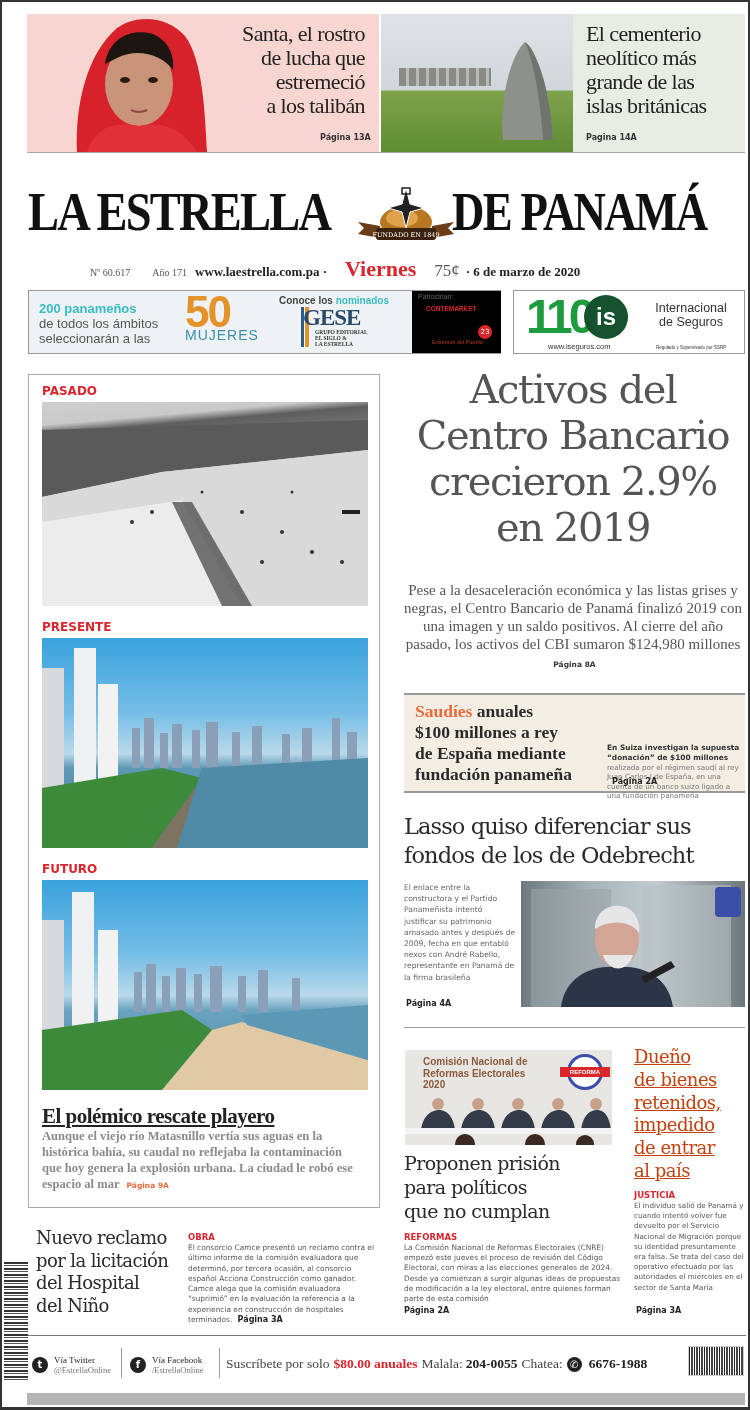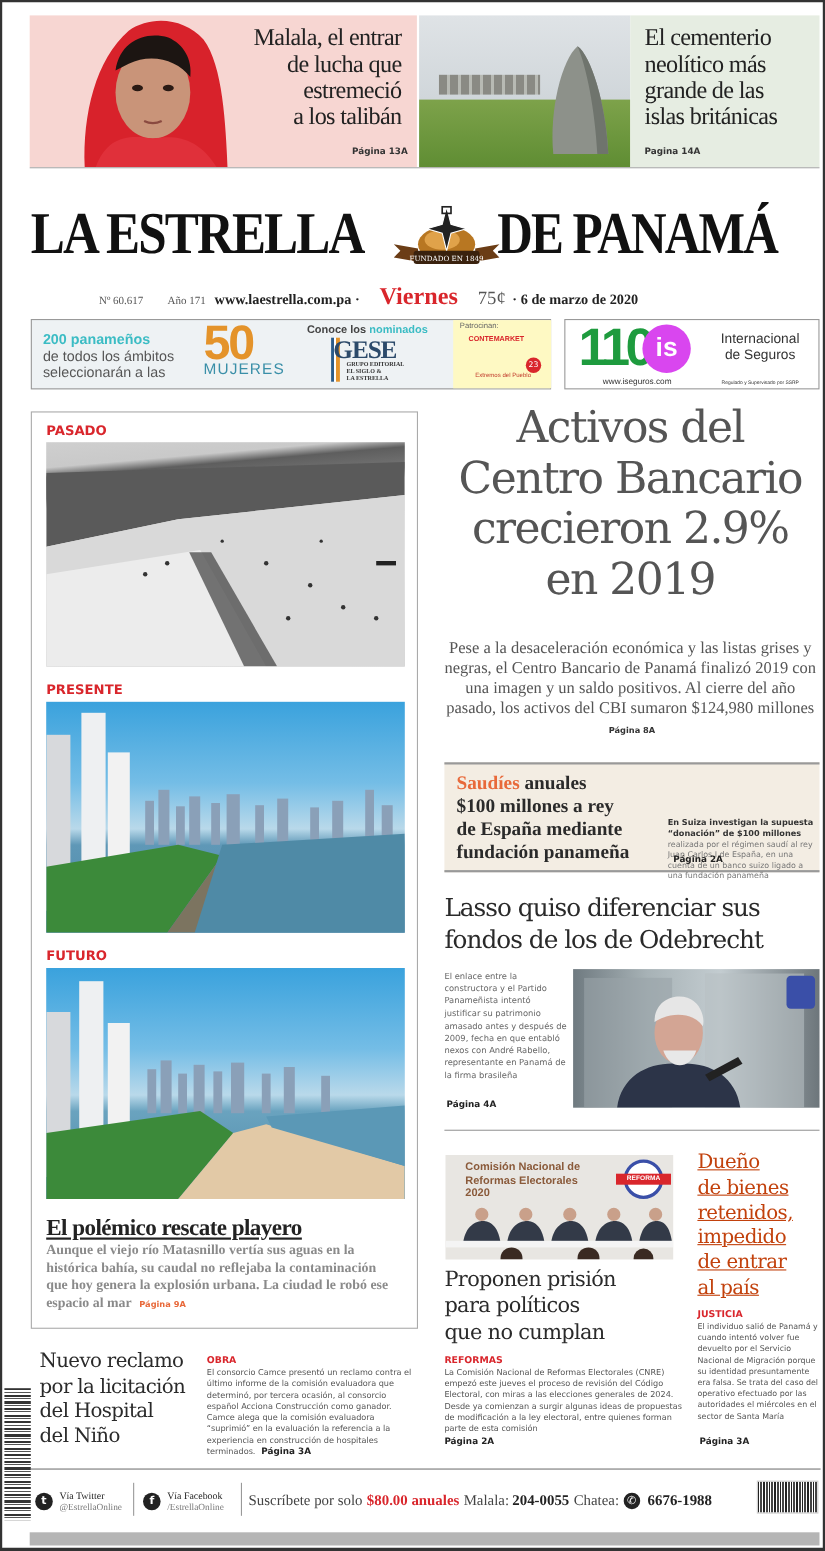--- a/index.html
+++ b/index.html
@@ -58,21 +58,21 @@
   <svg class="abs malala-face" viewBox="0 0 150 138">
     <path d="M20 138 C18 90 30 40 60 14 C80 0 110 2 128 22 C146 46 148 100 150 138 Z" fill="#d8222b"></path>
     <ellipse cx="82" cy="70" rx="34" ry="42" fill="#c99479"></ellipse>
     <path d="M48 50 C52 24 74 14 96 20 C110 26 118 40 116 56 C104 40 80 34 60 44 Z" fill="#1c1512"></path>
     <ellipse cx="68" cy="66" rx="5" ry="3" fill="#2a1a14"></ellipse>
     <ellipse cx="96" cy="66" rx="5" ry="3" fill="#2a1a14"></ellipse>
     <path d="M74 96 Q82 100 90 96" stroke="#8a4a40" stroke-width="2" fill="none"></path>
     <path d="M30 138 C40 110 60 108 82 112 C104 108 124 112 140 138 Z" fill="#e0303a"></path>
   </svg>
   <div class="abs teaser-title" style="left:150px; top:8px; width:188px; text-align:right;">
-    <div>Malala, el entrar</div>
+    <div>Santa, el rostro</div>
     <div>de lucha que</div>
     <div>estremeció</div>
     <div>a los talibán</div>
   </div>
   <div class="abs teaser-page" style="left:293px; top:119px;">Página 13A</div>
 </div>
 
 <div class="abs stone-photo">
   <div class="abs" style="left:18px; top:54px; width:92px; height:18px; background: repeating-linear-gradient(90deg,#8a8a84 0 7px,#b8bab4 7px 10px);"></div>
   <svg class="abs" style="left:116px; top:26px;" width="60" height="100" viewBox="0 0 60 100">
@@ -129,33 +129,33 @@
   <div class="abs libsans" style="left:250px; top:4px; font-size:10px; font-weight:bold; color:#444;">
     <span>Conoce los</span> <span style="color:#3bbcc4;">nominados</span>
   </div>
   <div class="abs" style="left:272px; top:16px; width:8px; height:40px; background: linear-gradient(90deg,#2c5c8a 0 3px,#fff 3px 4px,#e4932a 4px 8px);"></div>
   <div class="abs lib" style="left:274px; top:14px; font-size:23px; font-weight:bold; color:#2c4a6a; letter-spacing:-1px;">GESE</div>
   <div class="abs lib" style="left:286px; top:38px; font-size:5.5px; line-height:6px; font-weight:bold; color:#333;">
     <div>GRUPO EDITORIAL</div>
     <div>EL SIGLO &amp;</div>
     <div>LA ESTRELLA</div>
   </div>
-  <div class="abs" style="left:383px; top:0; width:89px; height:62px; background:#fef9c3;padding-left:48px;">
+  <div class="abs" style="left:383px; top:0; width:89px; height:62px; background:#000000;padding-left:48px;">
     <div class="abs libsans" style="left:6px; top:2px; font-size:7px; color:#666;">Patrocinan:</div>
     <div class="abs libsans" style="left:14px; top:14px; font-size:6.5px; font-weight:bold; color:#d9262c;">CONTEMARKET</div>
     <div class="abs" style="left:66px; top:34px; width:14px; height:14px; border-radius:50%; background:#d9262c; color:#fff; font-size:7px; text-align:center; line-height:14px; font-family:'DejaVu Sans',sans-serif;">23</div>
     <div class="abs libsans" style="left:20px; top:48px; font-size:5.5px; color:#c0392b;">Extremos del Pueblo</div>
   </div>
 </div>
 
 <div class="abs ad-is">
   <div class="abs libsans" style="left:12px; top:0px; font-size:48px; font-weight:bold; color:#1e9b3e; letter-spacing:-4px; line-height:52px;">
     <span>110</span>
   </div>
-  <div class="abs" style="left:70px; top:4px; width:44px; height:44px; border-radius:50%; background:#d946ef; color:#fff; text-align:center; line-height:44px; font-size:24px; font-weight:bold; font-family:'Liberation Sans',sans-serif;">is</div>
+  <div class="abs" style="left:70px; top:4px; width:44px; height:44px; border-radius:50%; background:#14532d; color:#fff; text-align:center; line-height:44px; font-size:24px; font-weight:bold; font-family:'Liberation Sans',sans-serif;">is</div>
   <div class="abs libsans" style="left:128px; top:10px; font-size:12.5px; line-height:14px; color:#333; text-align:center; width:98px;">
     <div>Internacional</div>
     <div>de Seguros</div>
   </div>
   <div class="abs libsans" style="left:34px; top:51px; font-size:7.5px; color:#333;">www.iseguros.com</div>
   <div class="abs libsans" style="left:142px; top:54px; font-size:4.5px; color:#333;">Regulado y Supervisado por SSRP</div>
 </div>
 
 <div class="abs feature-box"></div>
 <div class="abs section-label" style="left:42px; top:384px;">PASADO</div>

